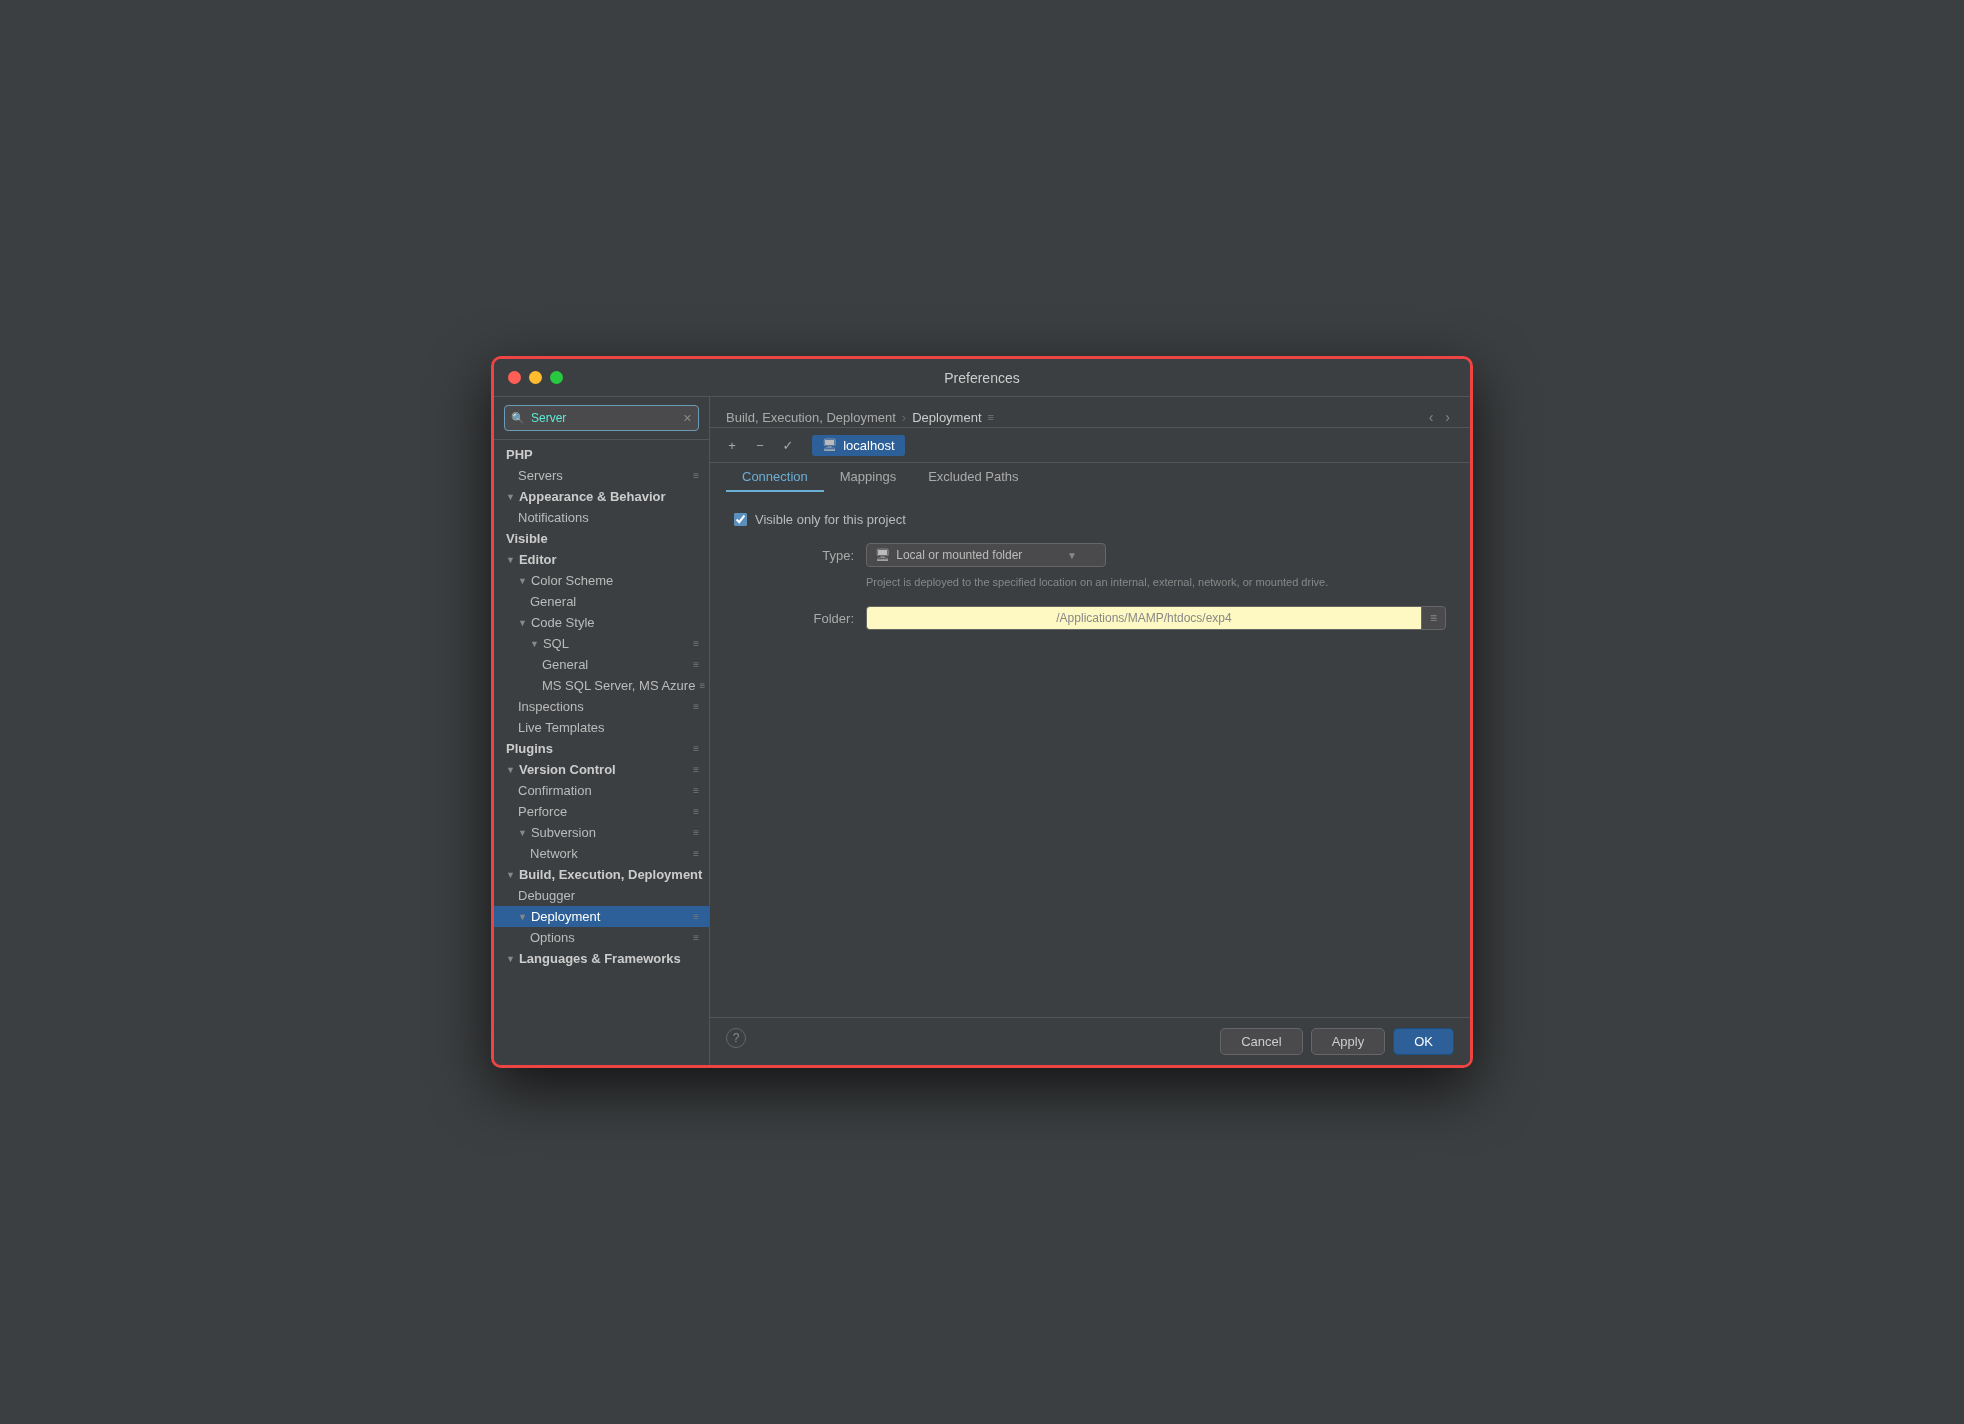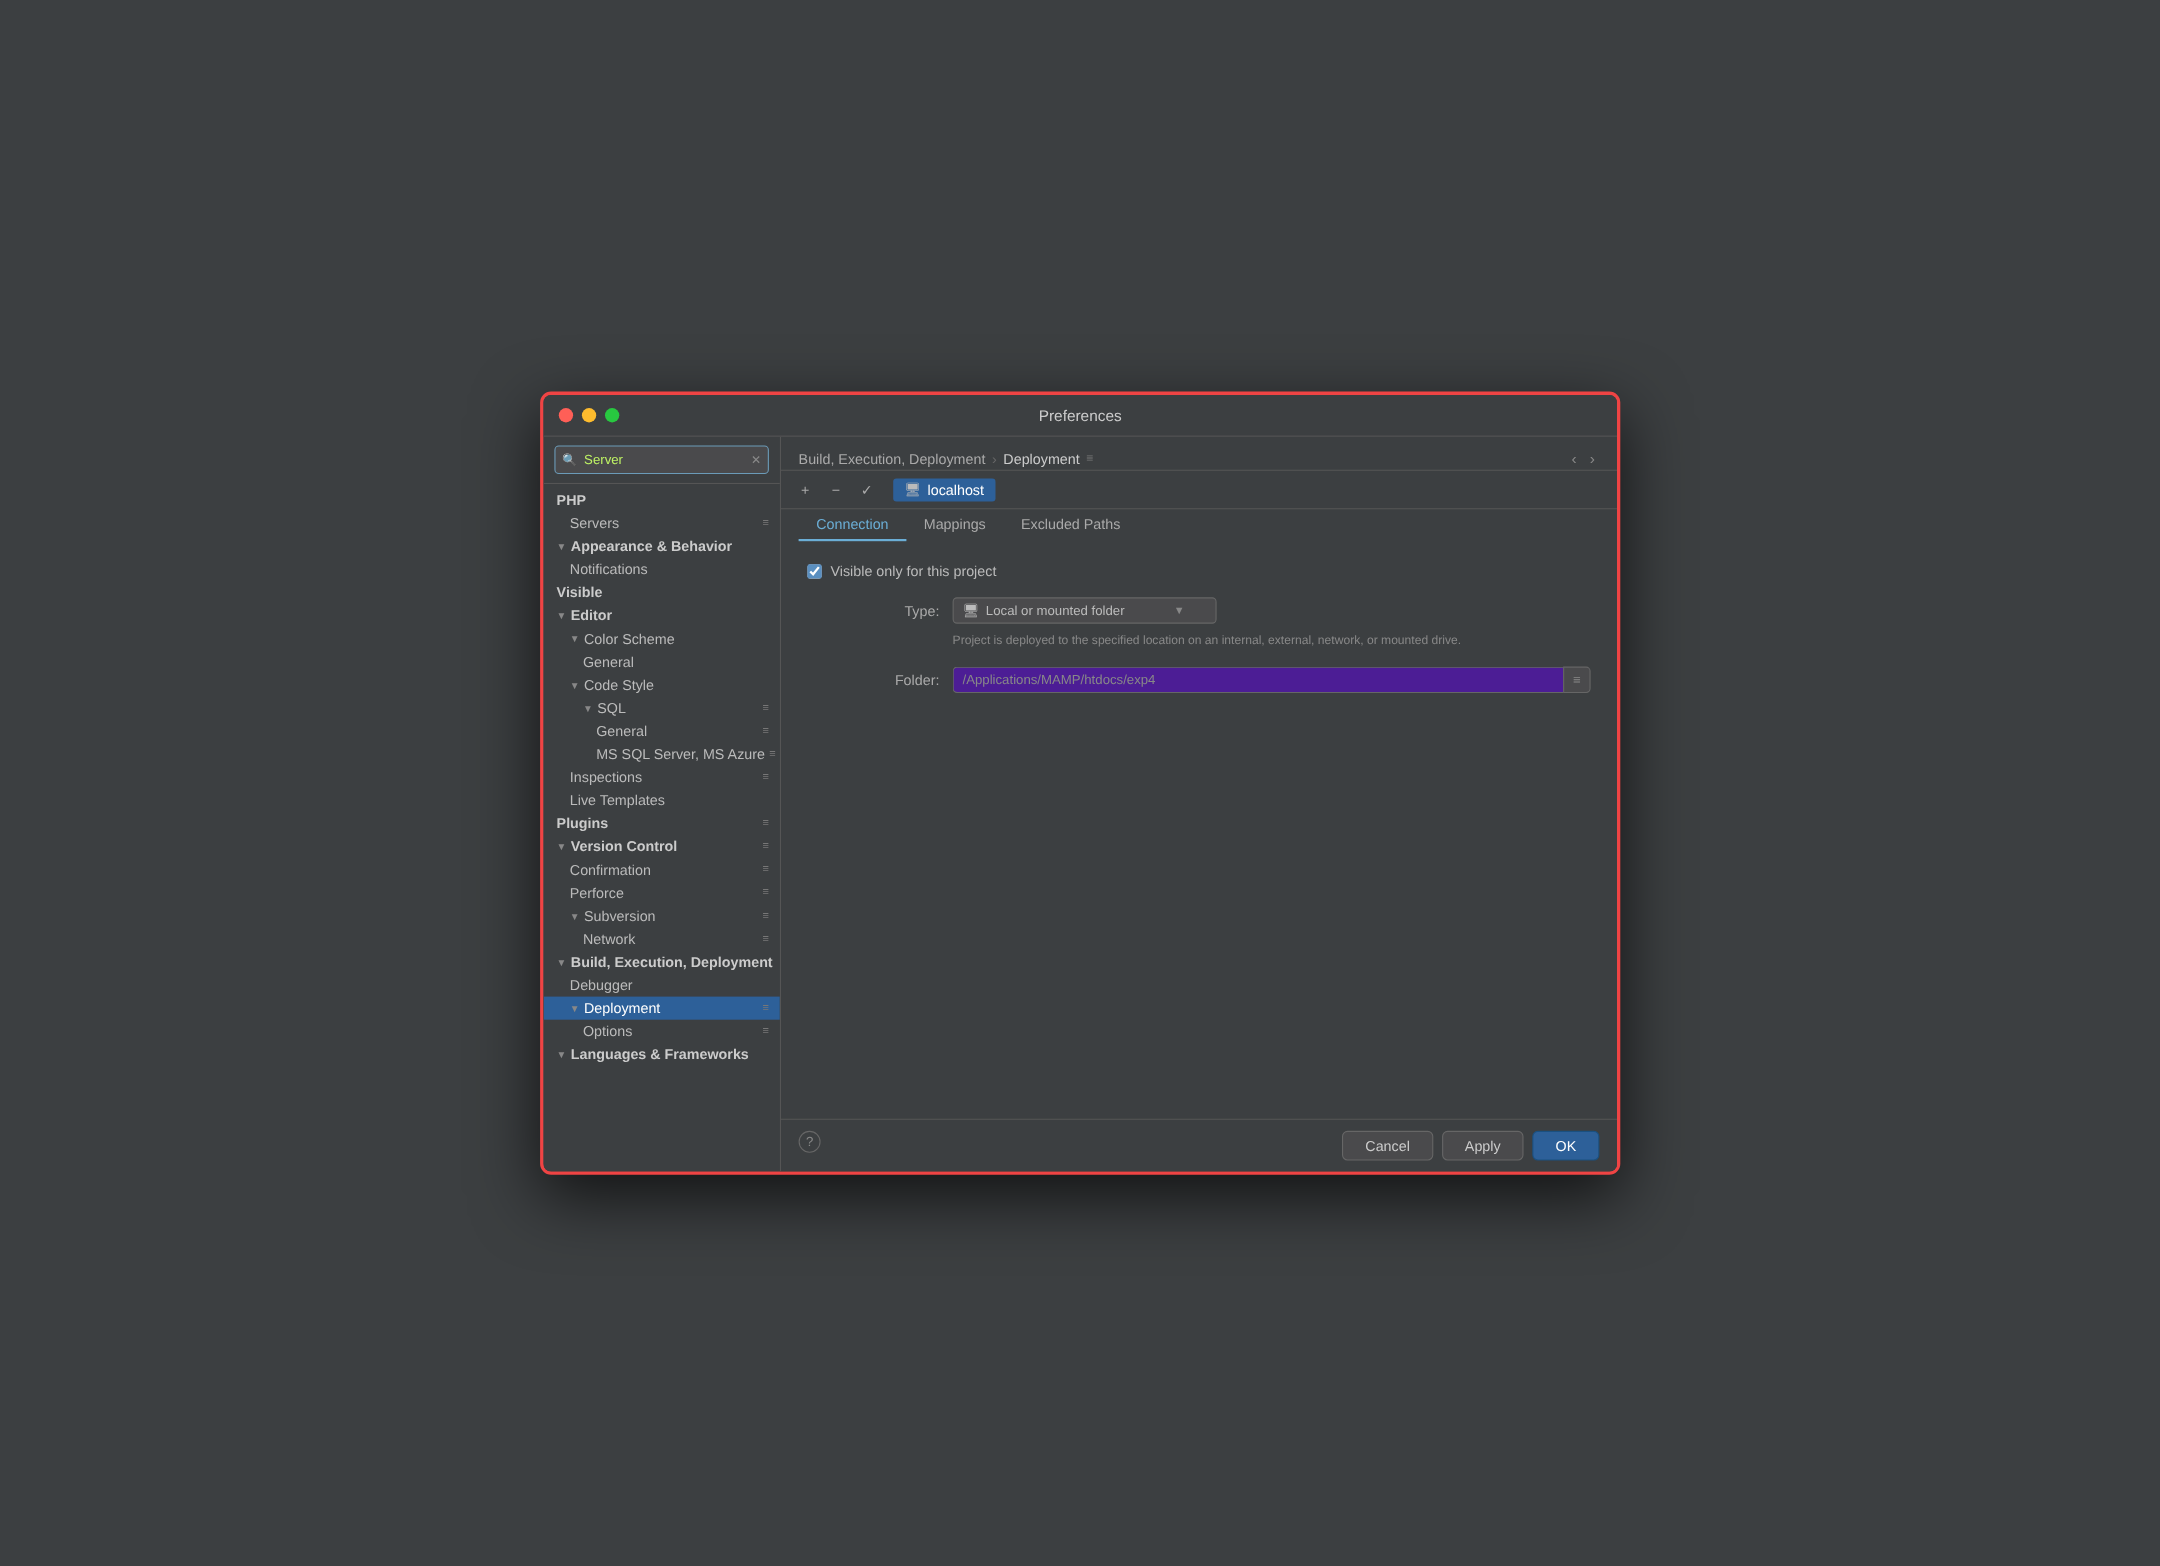--- a/index.html
+++ b/index.html
@@ -70,21 +70,21 @@
     .search-container {
       padding: 8px 10px;
       border-bottom: 1px solid #555;
     }
     .search-box {
       width: 100%;
       background: #4a4a4c;
       border: 1px solid #6b9bb8;
       border-radius: 4px;
       padding: 4px 26px 4px 26px;
-      color: #bef264;
+      color: #5eead4;
       font-size: 12px;
       outline: none;
       height: 26px;
     }
     .search-wrapper {
       position: relative;
     }
     .search-icon-left {
       position: absolute;
       left: 7px;
@@ -245,27 +245,28 @@
       margin-top: -8px;
     }
     .folder-input-wrapper {
       display: flex;
       align-items: center;
       gap: 0;
       width: 580px;
     }
     .folder-input {
       flex: 1;
-      background: #4c1d95;
+      background: #fef9c3;
       border: 1px solid #666;
       border-right: none;
       border-radius: 4px 0 0 4px;
       padding: 4px 8px;
       color: #888;
       font-size: 12px;
+      text-align: center;
     }
     .folder-btn {
       background: #4a4a4c;
       border: 1px solid #666;
       border-radius: 0 4px 4px 0;
       padding: 4px 8px;
       color: #888;
       cursor: pointer;
       font-size: 12px;
     }

